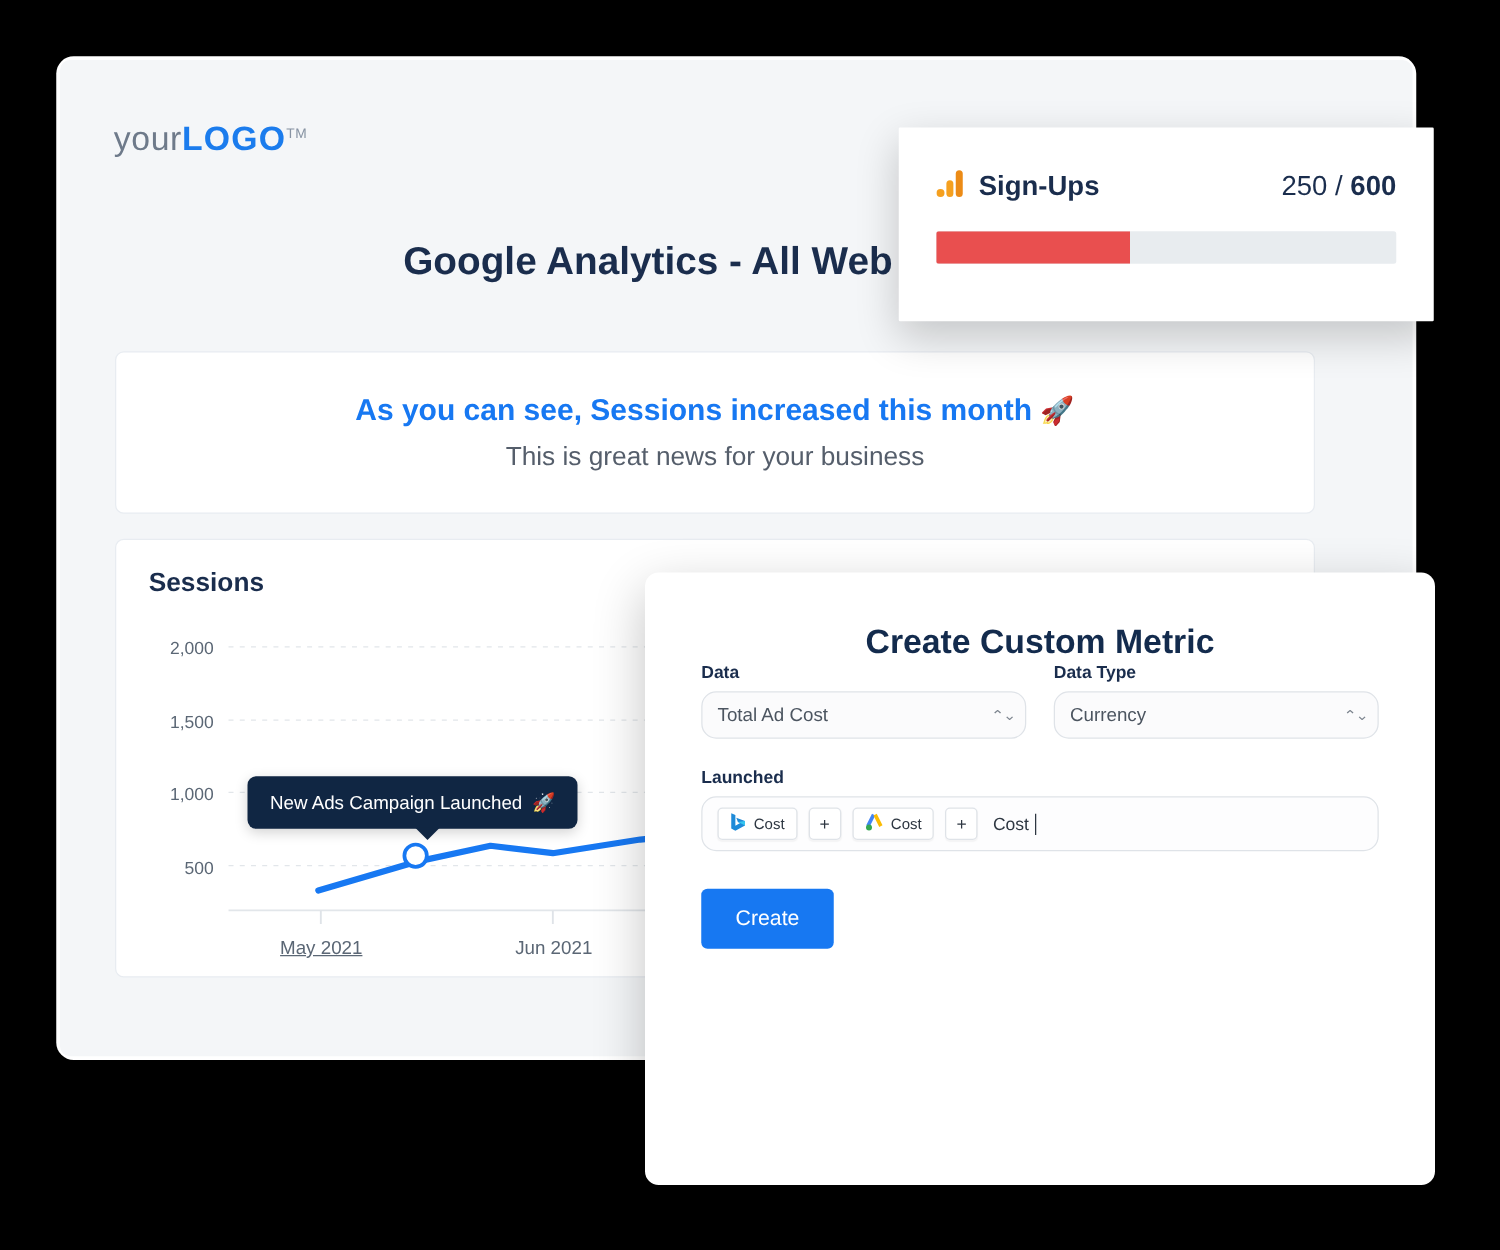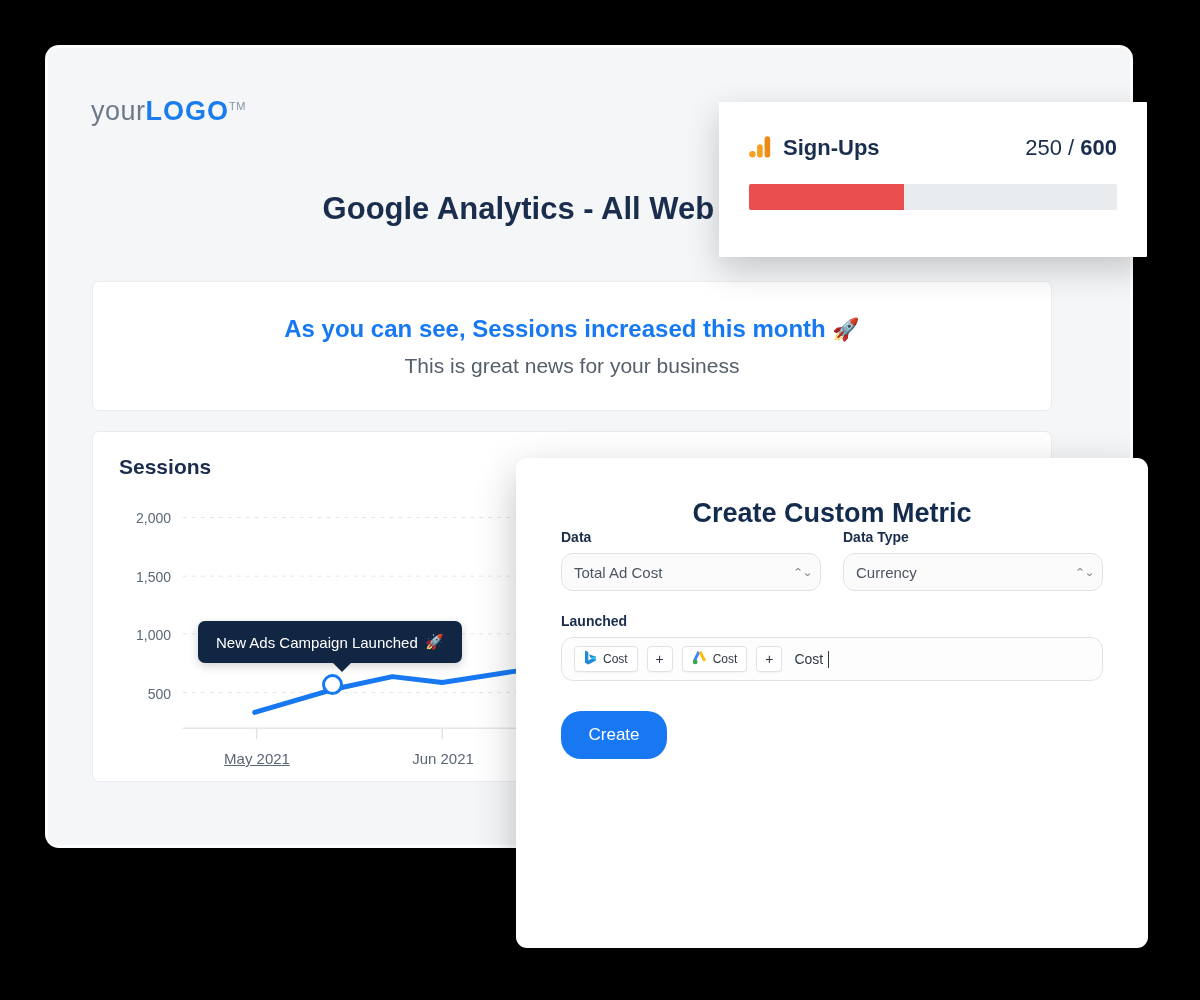--- a/index.html
+++ b/index.html
@@ -366,16 +366,16 @@
         </span>
 
         <span class="typed">
           <span>Cost</span>
           <span class="caret"></span>
         </span>
 
       </div>
     </div>
 
-    <button class="create-btn" style="background: rgb(23, 120, 242); border-radius: 20px;">Create</button>
+    <button class="create-btn" style="background: rgb(23, 120, 242);">Create</button>
   </div>
 
 </div>
 
 </body></html>

